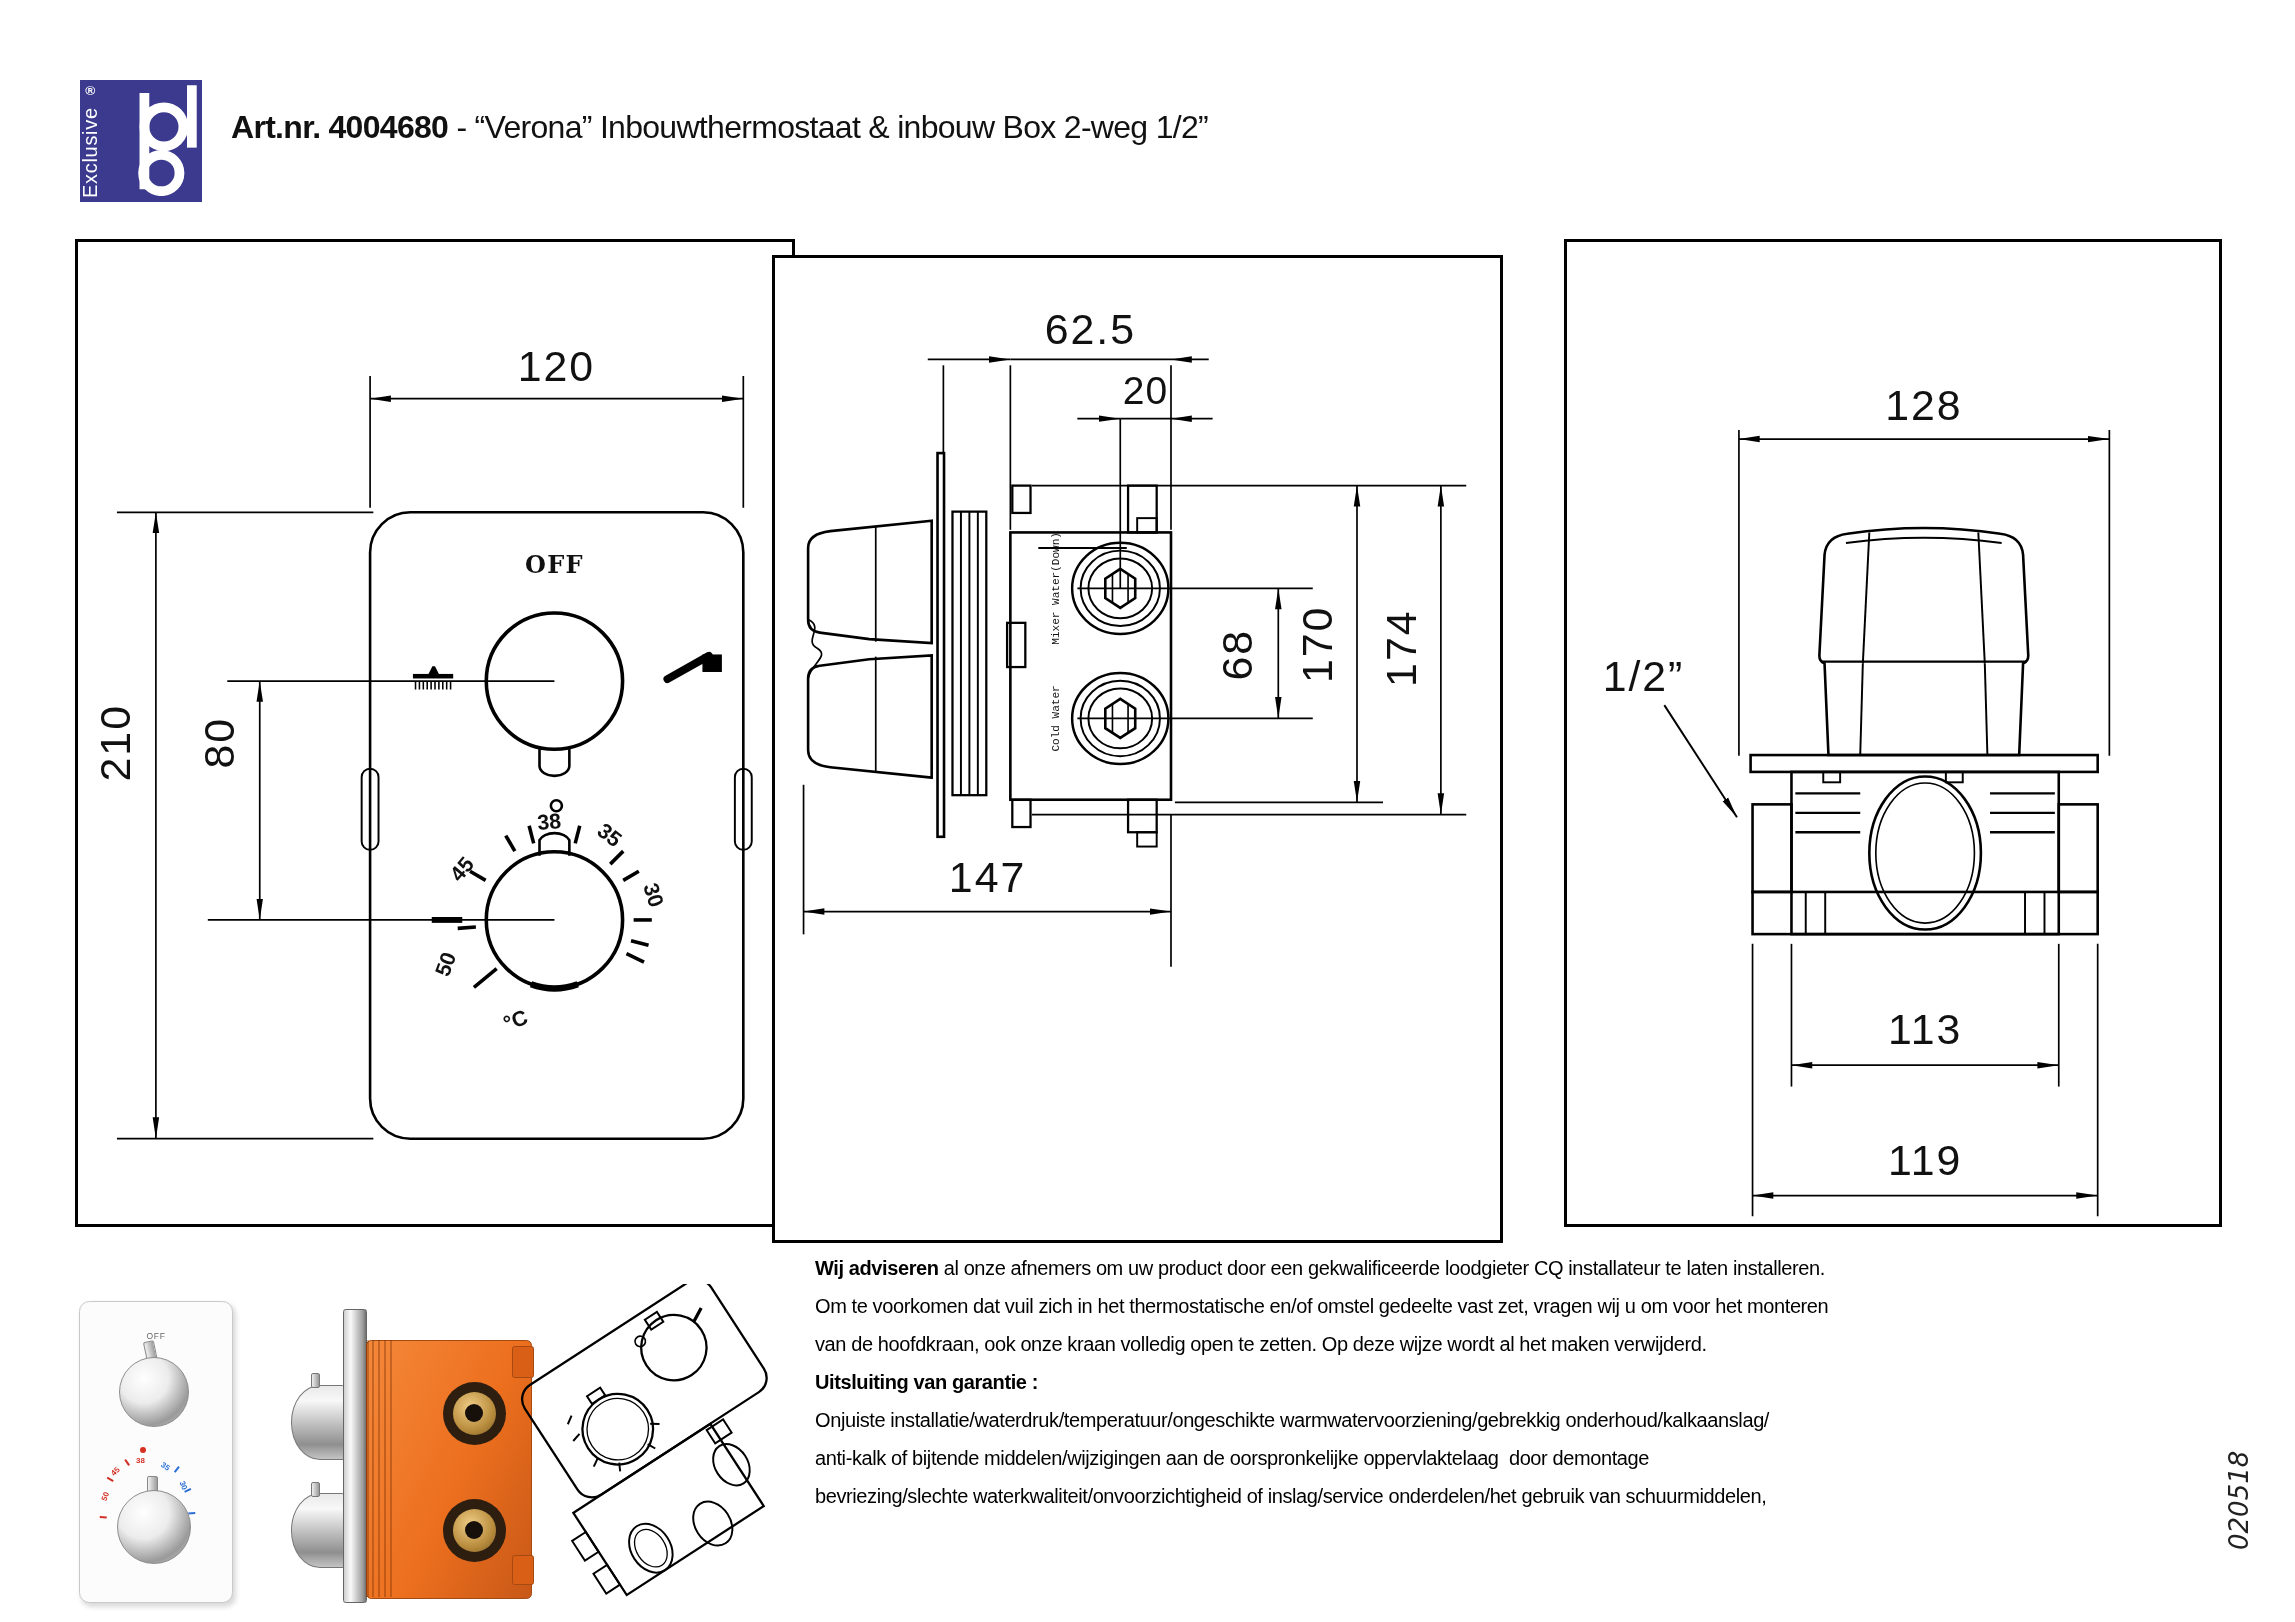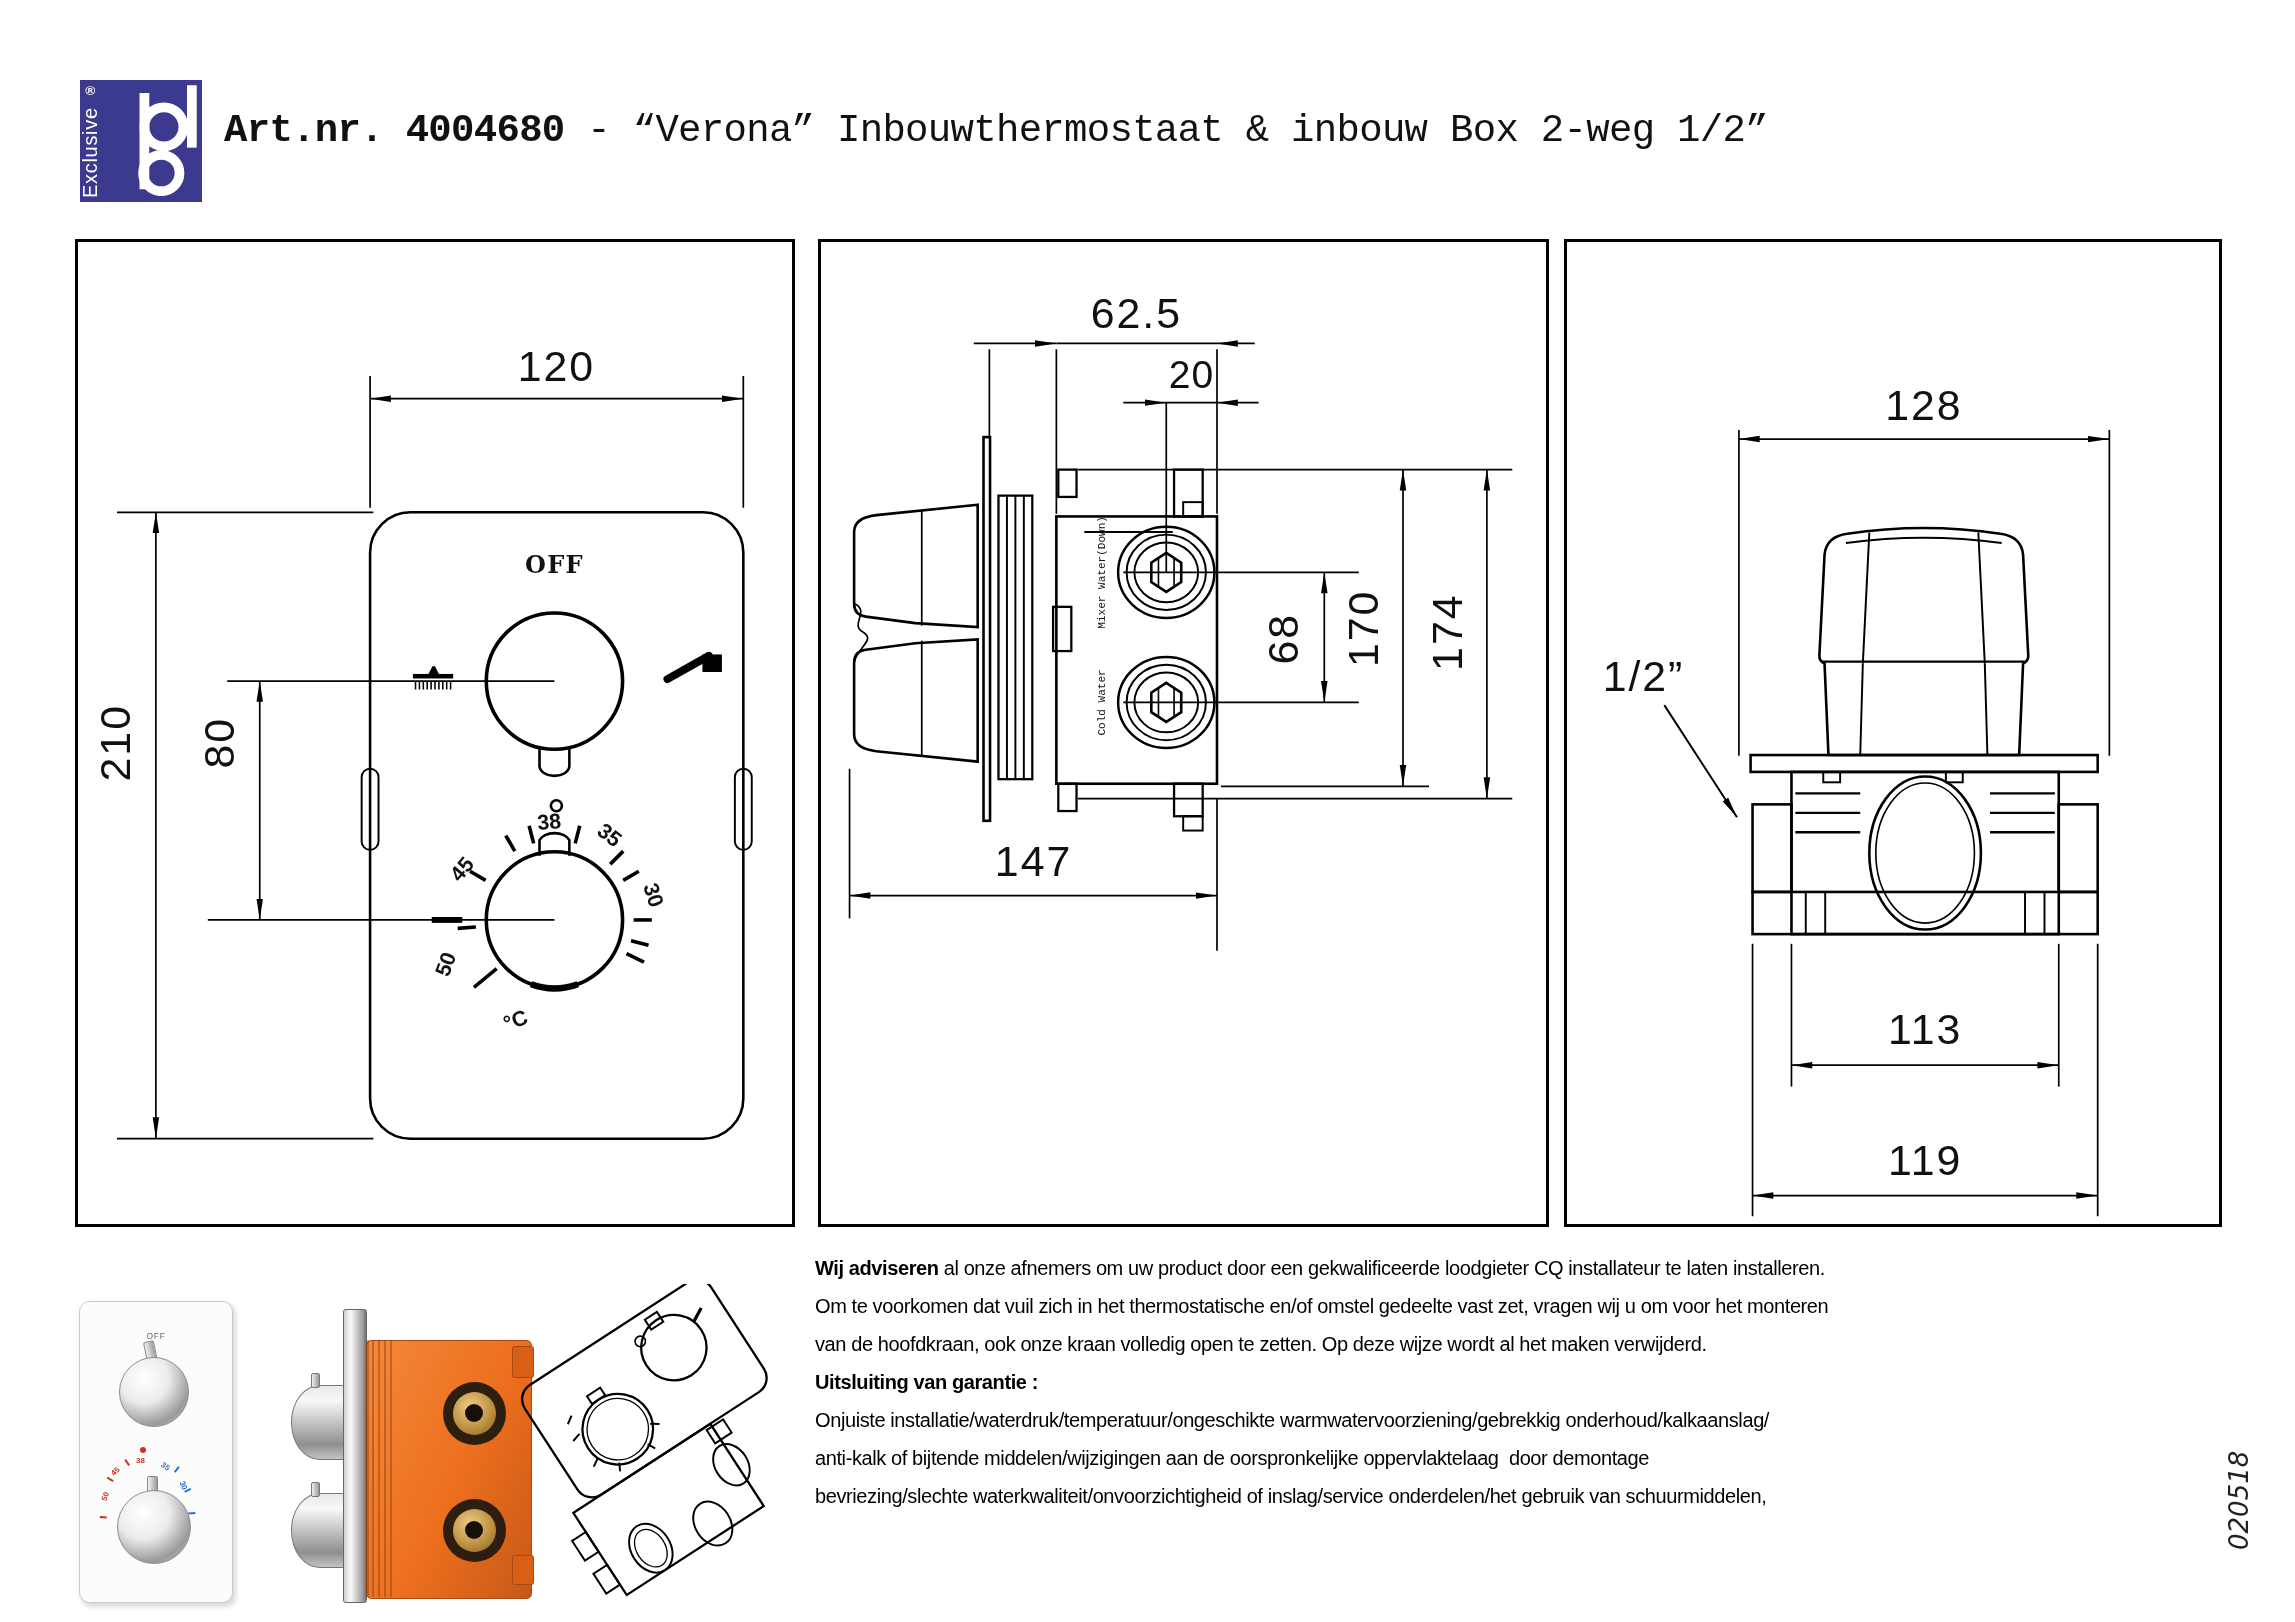--- a/index.html
+++ b/index.html
@@ -4,27 +4,27 @@
 <style>
   html,body{margin:0;padding:0;background:#fff;}
   .page{position:relative;width:2295px;height:1623px;background:#ffffff;overflow:hidden;
         font-family:"Liberation Sans",sans-serif;color:#111;}
 
   
   .logo{position:absolute;left:80px;top:80px;width:122px;height:122px;background:#3b3a8e;}
   .logo .reg{position:absolute;left:5.2px;top:3.3px;color:#fff;font-size:13.7px;font-weight:bold;}
   .logo .excl{position:absolute;left:22px;bottom:3.9px;transform-origin:left bottom;
               transform:rotate(-90deg);color:#fff;font-size:20px;letter-spacing:0.7px;white-space:nowrap;}
-  .title{position:absolute;left:224px;top:109px;font-size:39px;white-space:nowrap;letter-spacing:-0.7px;font-family:Liberation Mono, monospace;}
+  .title{position:absolute;left:231px;top:109px;font-size:32px;white-space:nowrap;letter-spacing:-0.7px;}
   .title .b{font-weight:bold;}
 
   
   .panel{position:absolute;top:239px;height:988px;border:3.3px solid #000;background:#fff;box-sizing:border-box;}
   .p1{left:75px;width:720px;}
-  .p2{left:818px;width:731px;}
+  .p2{left:772px;width:731px;margin-top:16px;}
   .p3{left:1564px;width:658px;text-align:right;}
   .panel svg{position:absolute;left:0;top:0;width:100%;height:100%;}
 
   svg .ln{stroke:#000;fill:none;}
   svg .thick{stroke-width:5.5;}
   svg .med{stroke-width:4;}
   svg .thin{stroke-width:2.6;}
   svg .dim{font-family:"Liberation Sans",sans-serif;font-size:66px;fill:#111;letter-spacing:3px;}
   svg .dimsm{font-family:"Liberation Sans",sans-serif;font-size:60px;fill:#111;letter-spacing:2px;}
   svg .num{font-family:"Liberation Sans",sans-serif;font-size:33px;font-weight:bold;fill:#111;}

